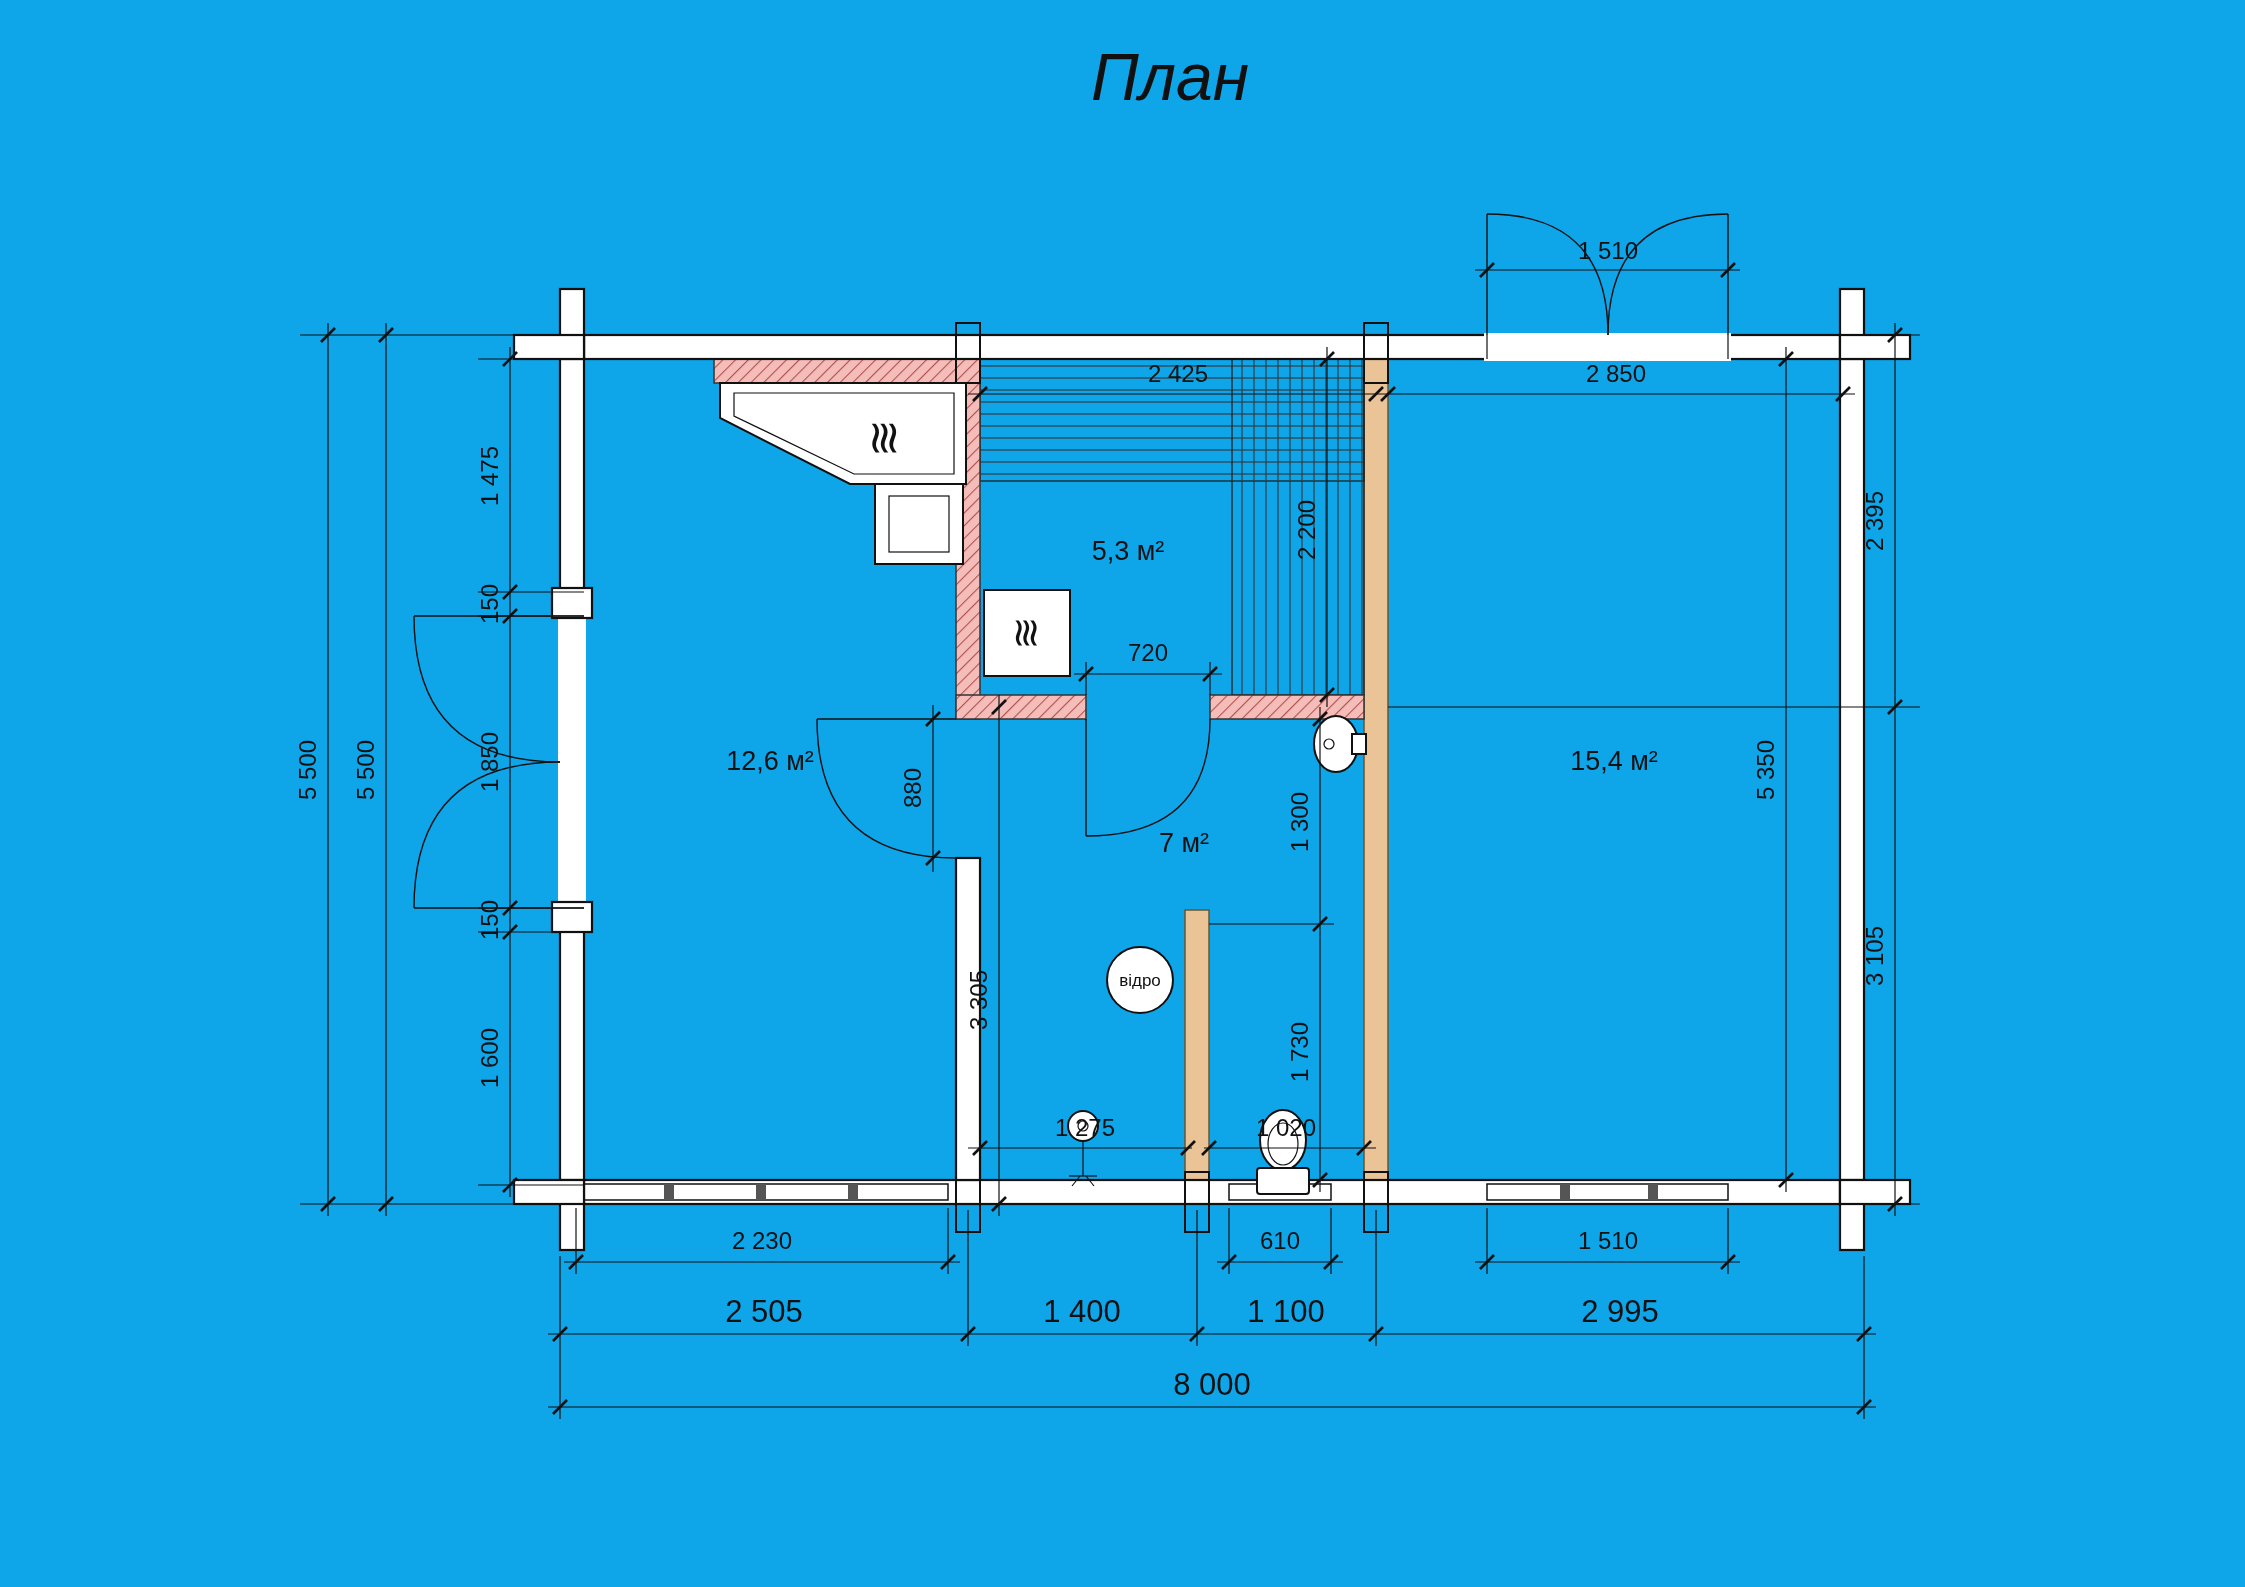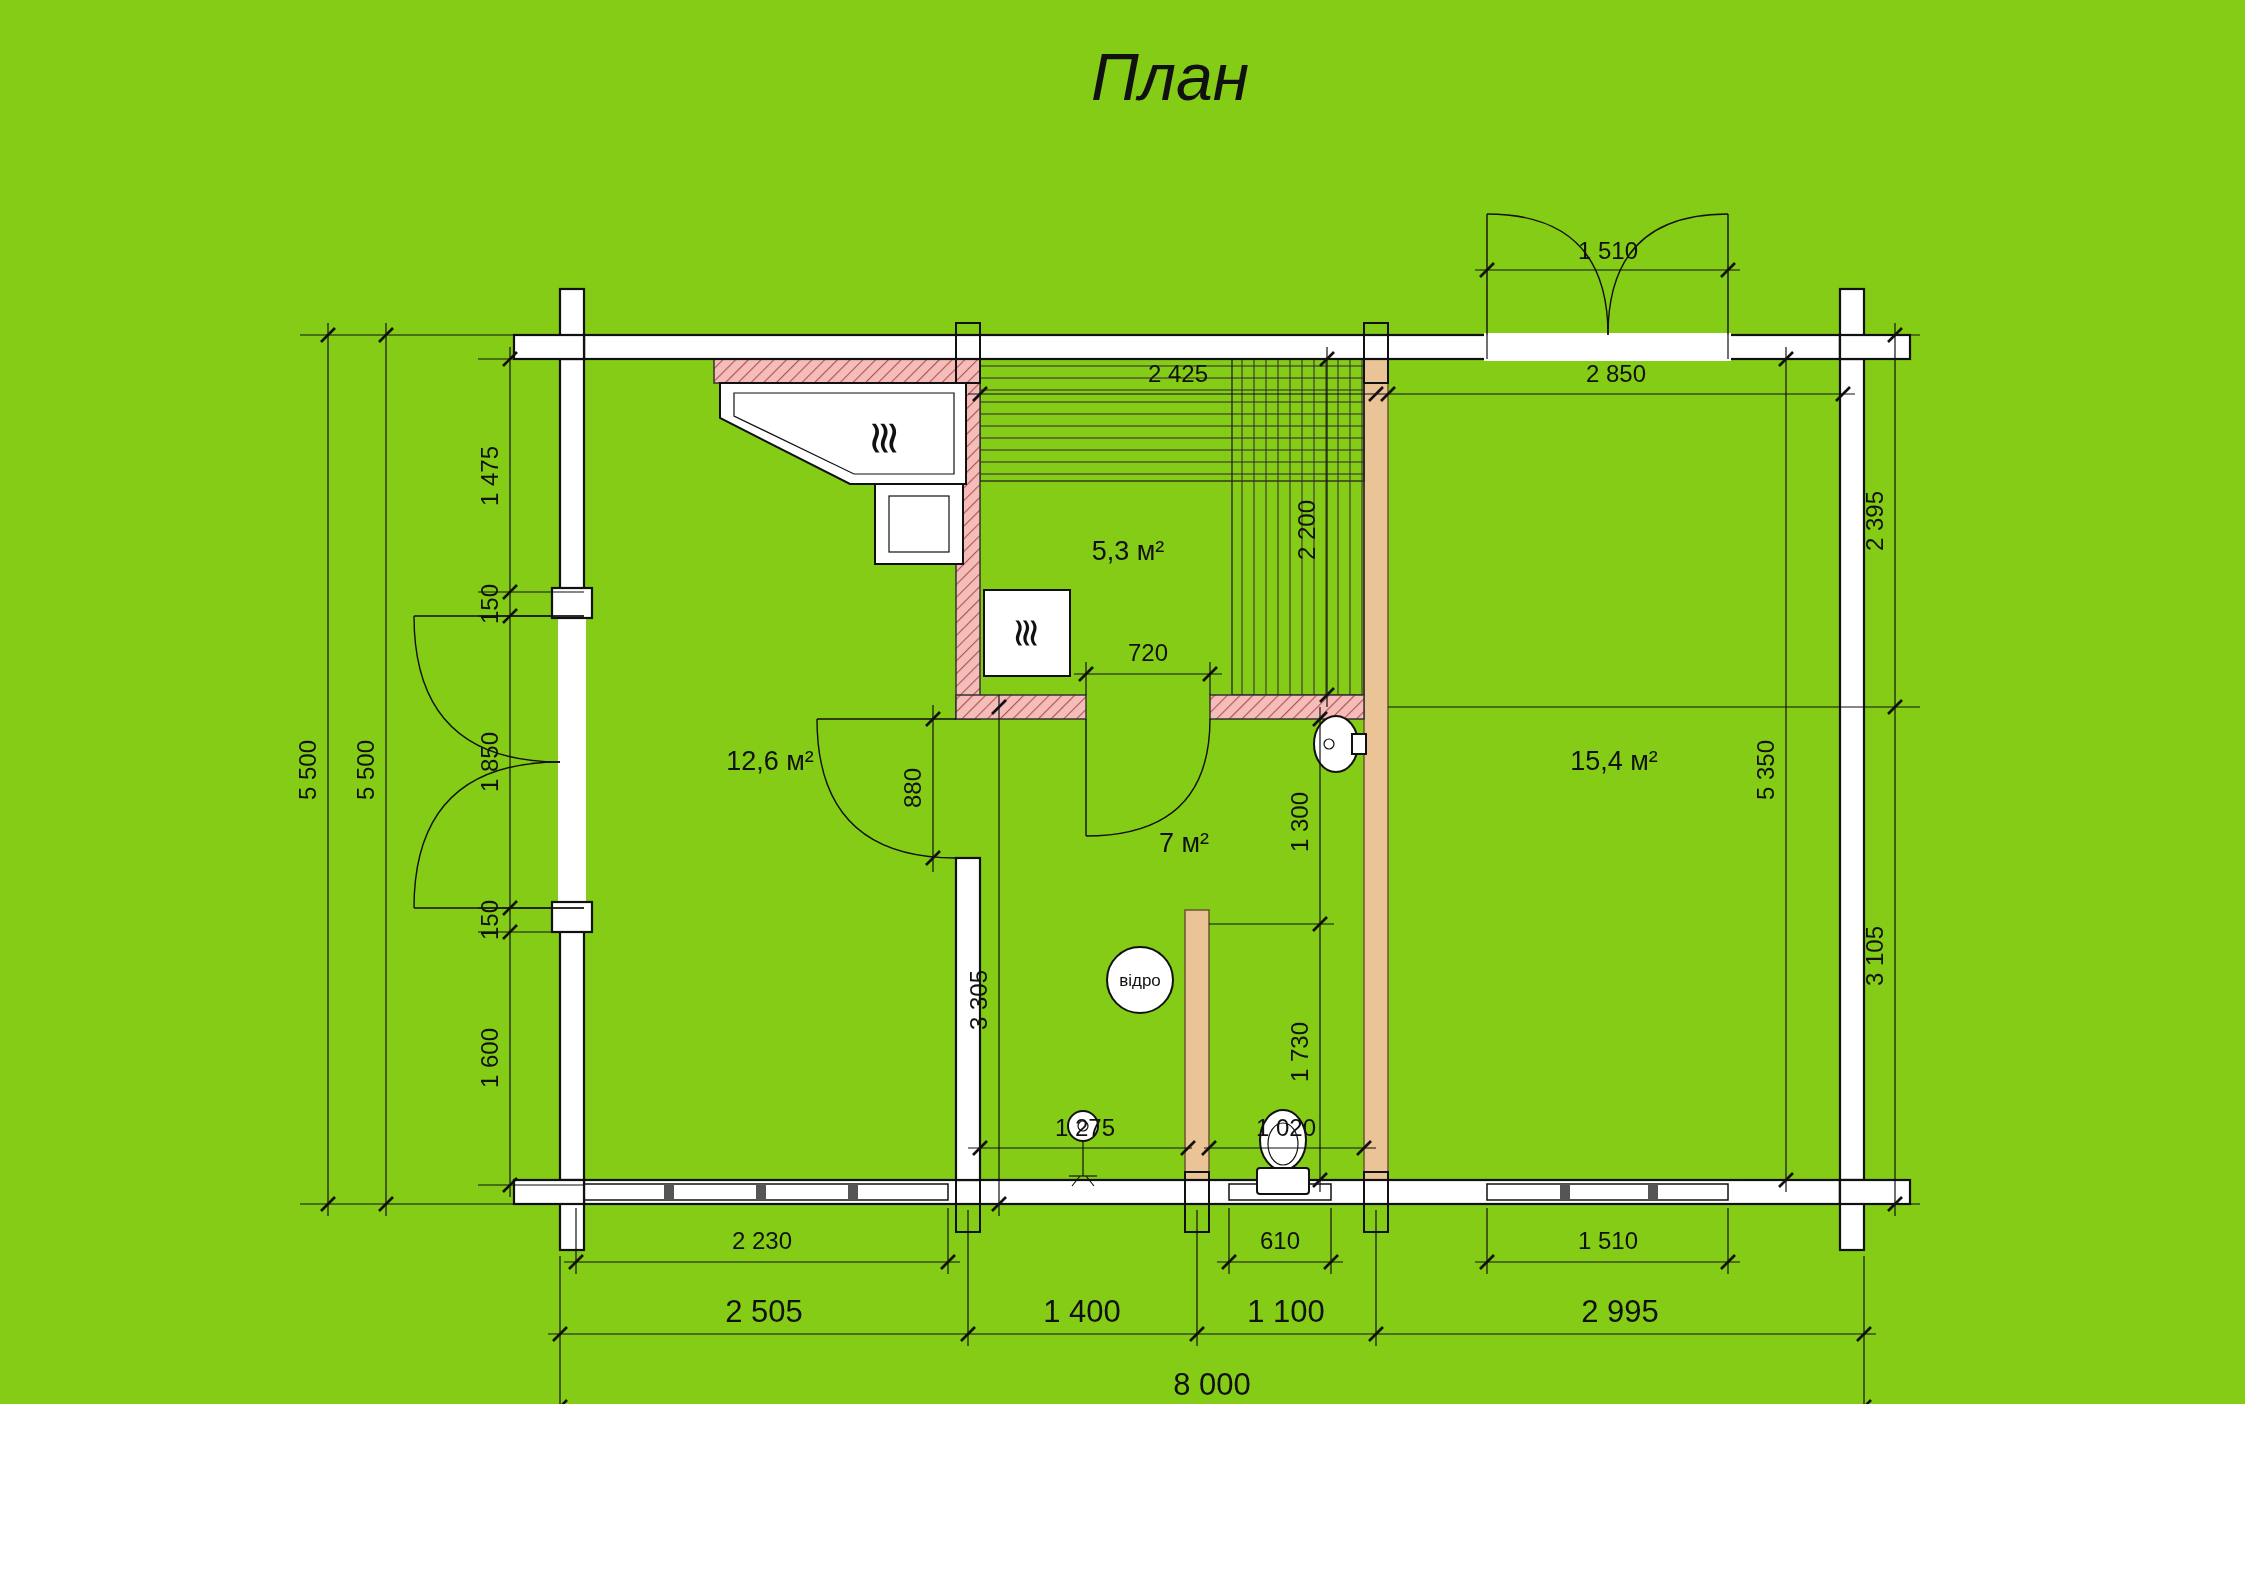--- a/index.html
+++ b/index.html
@@ -1,16 +1,16 @@
 <!DOCTYPE html>
 <html><head>
 <meta charset="utf-8">
 <style>
   html,body{margin:0;padding:0;background:#ffffff;}
-  .stage{width:2245px;height:1404px;position:relative;background:#84cc16;}
+  .stage{width:2245px;height:1587px;position:relative;background:#0ea5e9;}
   svg text{font-family:"Liberation Sans",sans-serif;fill:#111;text-anchor:middle;}
   .title{font-size:66px;font-style:italic;}
   .room-label{font-size:27px;}
   .dim-label{font-size:24px;}
   .dim-label-lg{font-size:31px;}
   .bucket-label{font-size:17px;}
   .vc{dominant-baseline:central;}
   .wall{fill:#ffffff;stroke:#111;stroke-width:2.2;}
   .wall-thin{fill:#ffffff;stroke:#111;stroke-width:1.5;}
   .mark{fill:none;stroke:#111;stroke-width:2;}

